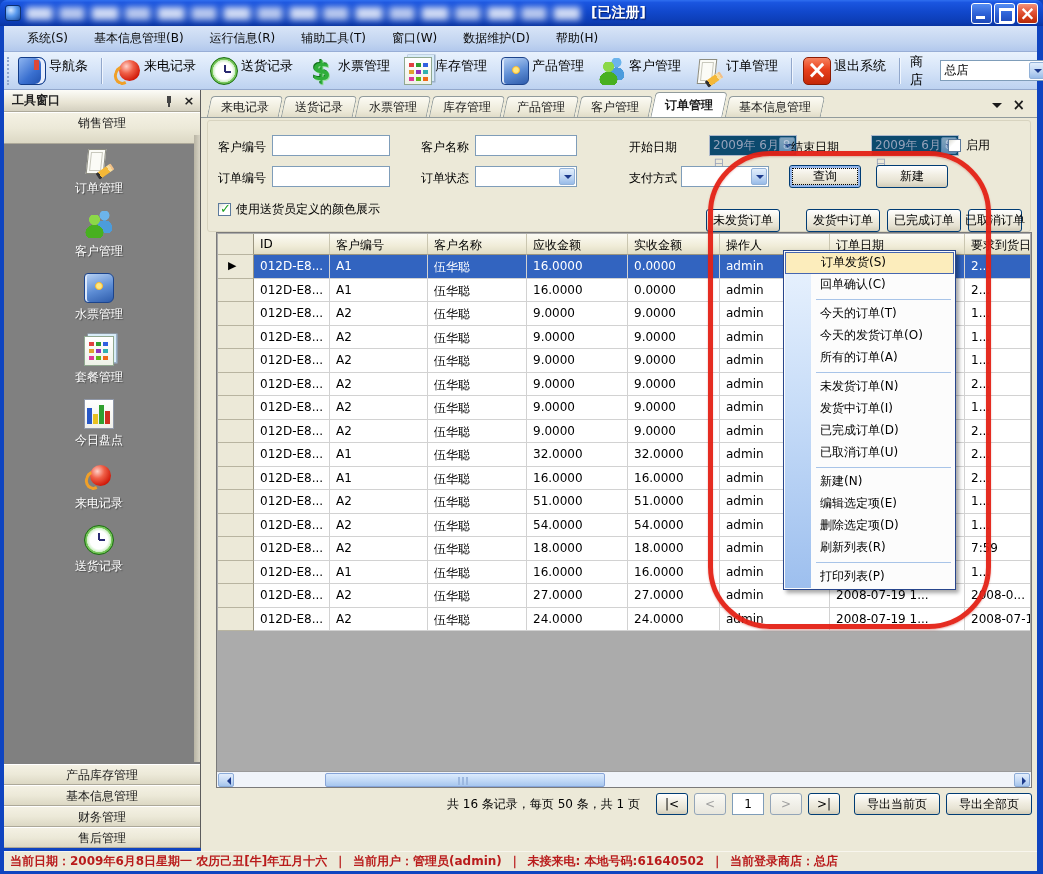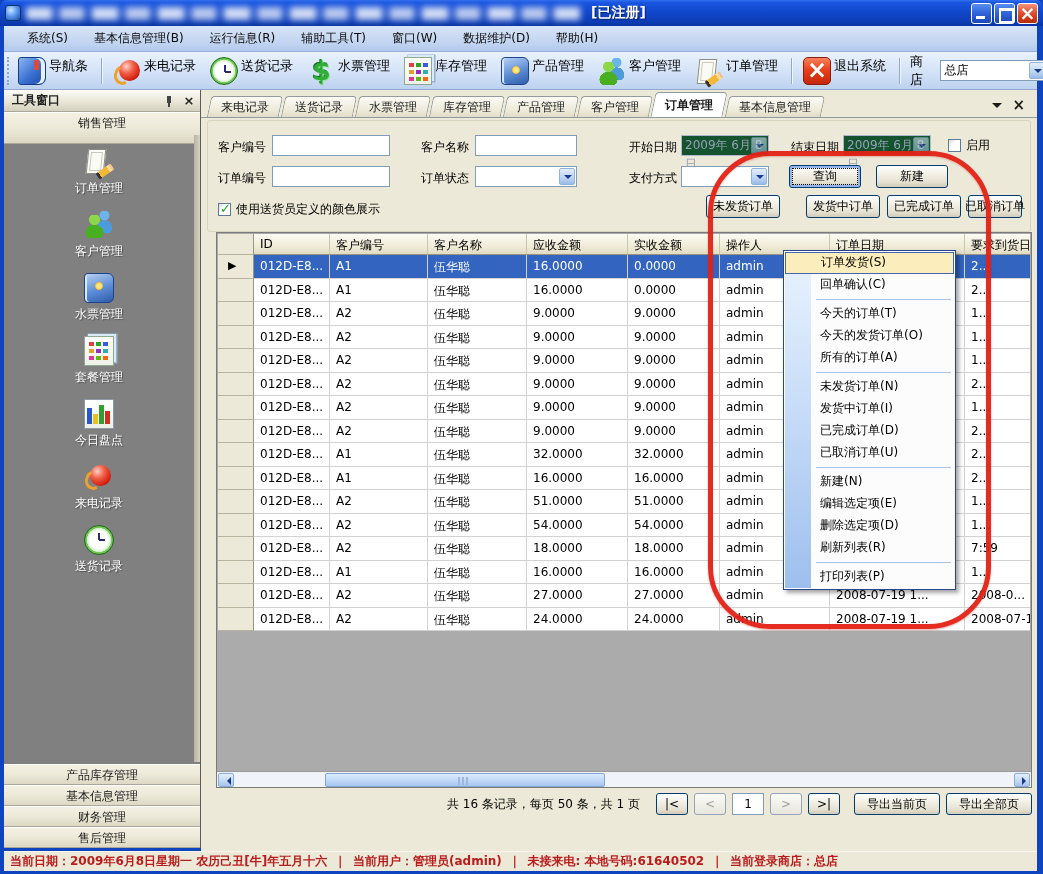--- a/index.html
+++ b/index.html
@@ -110,21 +110,21 @@
   .tab-icons { margin-left:auto; display:flex; align-items:center; gap:10px; padding:0 12px 6px 0; }
   .tab-dd { width:10px; height:10px; position:relative; }
   .tab-dd::before { content:""; position:absolute; left:0; top:3px; border:5px solid transparent; border-top-color:#1a1a1a; }
   .tab-x { font-size:15px; line-height:12px; color:#1a1a1a; font-weight:bold; }
 
   
   .filter { position:absolute; left:6px; top:30px; width:824px; height:112px; background:#ece9d8; border:1px solid #d8d4c0; border-radius:3px; }
   .f-label { position:absolute; font-size:12px; color:#000; white-space:nowrap; }
   .f-input { position:absolute; height:21px; background:#fff; border:1px solid #7f9db9; font-size:12px; padding:0 3px; }
   .f-combo { position:absolute; height:21px; background:#fff; border:1px solid #7f9db9; font-size:12px; line-height:19px; padding-left:3px; }
-  .f-combo.disabled { background:#14532d; border-color:#aeb9cc; color:#96a2ba; }
+  .f-combo.disabled { background:#0c4a6e; border-color:#aeb9cc; color:#96a2ba;margin-left:28px; }
   .f-combo.disabled .combo-btn { opacity:.55; }
   .xp-btn { position:absolute; height:23px; border:1px solid #003c74; border-radius:3px; font-size:12px; color:#000; text-align:center;
     background:linear-gradient(180deg,#ffffff 0%,#f2efe4 40%,#e6e2d2 75%,#d2ccb8 100%); cursor:pointer; display:flex; align-items:center; justify-content:center; white-space:nowrap; }
   .xp-btn.focused { box-shadow:inset 0 0 1px 2px #90b4ec; outline:1px dotted #000; outline-offset:-4px; }
   .checkbox { position:absolute; display:flex; align-items:center; gap:5px; font-size:12px; cursor:pointer; }
   .cb-box { width:13px; height:13px; background:linear-gradient(135deg,#dcdcd4,#ffffff 40%); border:1px solid #5c7a9c; position:relative; flex:none; }
   .cb-box.checked::before { content:"✓"; position:absolute; left:1px; top:-3px; color:#21a121; font-size:13px; font-weight:bold; }
 
   
   .grid-panel { position:absolute; left:15px; top:142px; width:816px; height:556px; background:#ababab; border:1px solid #7a7a7a; }
@@ -376,21 +376,21 @@
         <span></span>
         <span class="combo-btn"></span>
       </div>
       <div class="xp-btn focused" style="left:581px;top:44px;width:72px;">查询</div>
       <div class="xp-btn" style="left:668px;top:44px;width:72px;">新建</div>
 
       <div class="checkbox" style="left:10px;top:80px;">
         <span class="cb-box checked"></span>
         <span>使用送货员定义的颜色展示</span>
       </div>
-      <div style="position:absolute;right:8px;top:74px;display:flex;gap:7px;">
+      <div style="position:absolute;right:8px;top:88px;display:flex;gap:7px;">
 
       <div class="xp-btn" style="position:static;width:74px;">未发货订单</div>
           <div class="xp-btn" style="position:static;width:74px;margin-left:19px;">发货中订单</div>
           <div class="xp-btn" style="position:static;width:74px;">已完成订单</div>
           <div class="xp-btn" style="position:static;width:54px;font-family:Liberation Mono, monospace;">已取消订单</div>
         </div>
     </div>
 
     <div class="grid-panel">
       <div class="gtable">

